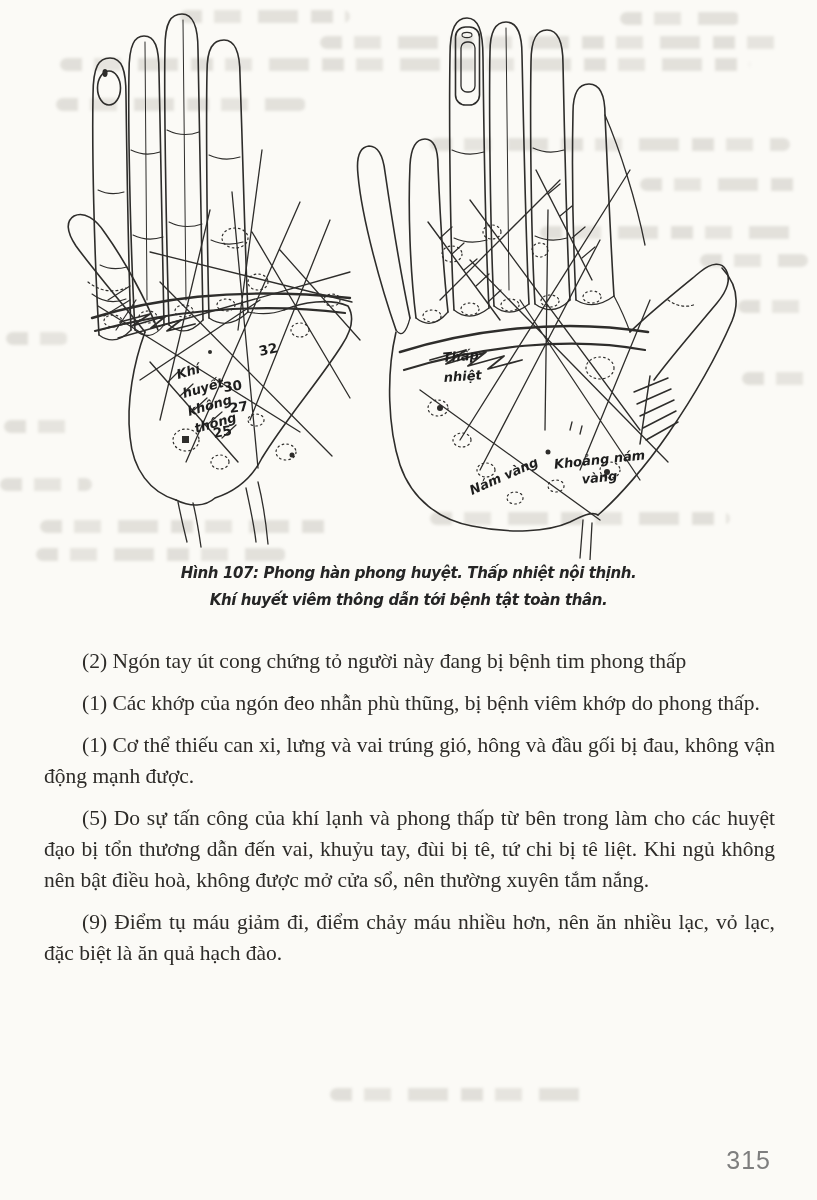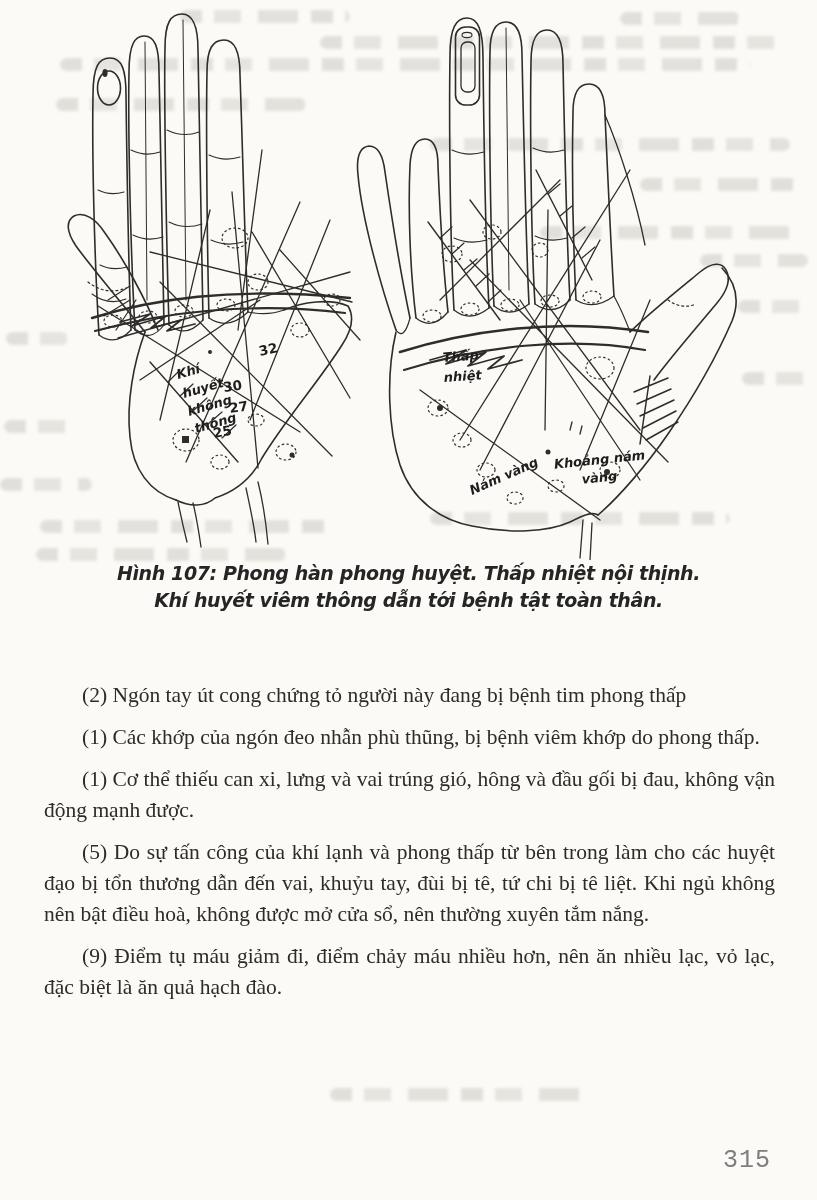--- a/index.html
+++ b/index.html
@@ -16,32 +16,32 @@
       #c6c3bb 34px 61px, rgba(0,0,0,0) 61px 78px,
       #bdbab2 78px 118px, rgba(0,0,0,0) 118px 131px);
     filter:blur(1.4px); opacity:.38;
   }
   .figure-svg{position:absolute; left:0; top:0;}
   .caption{
     position:absolute; left:0; right:0; top:560px;
     text-align:center;
     font-family:"DejaVu Sans", sans-serif;
     font-weight:bold; font-style:italic;
-    font-size:19px; line-height:27px; color:#252525;
+    font-size:15px; line-height:27px; color:#252525;
     letter-spacing:-0.4px;
   }
   .body-text{
     position:absolute; left:44px; right:42px; top:646px;
     text-align:justify;
-    font-size:21.5px; line-height:31px;margin-top:34px;
+    font-size:21.5px; line-height:31px;
   }
   .body-text p{margin:0 0 11px 0; text-indent:38px;}
   .page-number{
     position:absolute; right:46px; top:1146px;
-    font-family:Liberation Mono, monospace;
+    font-family:Liberation Sans, sans-serif;
     font-size:25px; color:#7e7e7e; letter-spacing:1px;
   }
   svg text{
     font-family:"DejaVu Sans", sans-serif;
     font-style:italic; font-weight:600;
     fill:#1e1e1e;
   }
   svg text.num{font-style:normal; font-weight:bold;}
 </style>
 </head>

